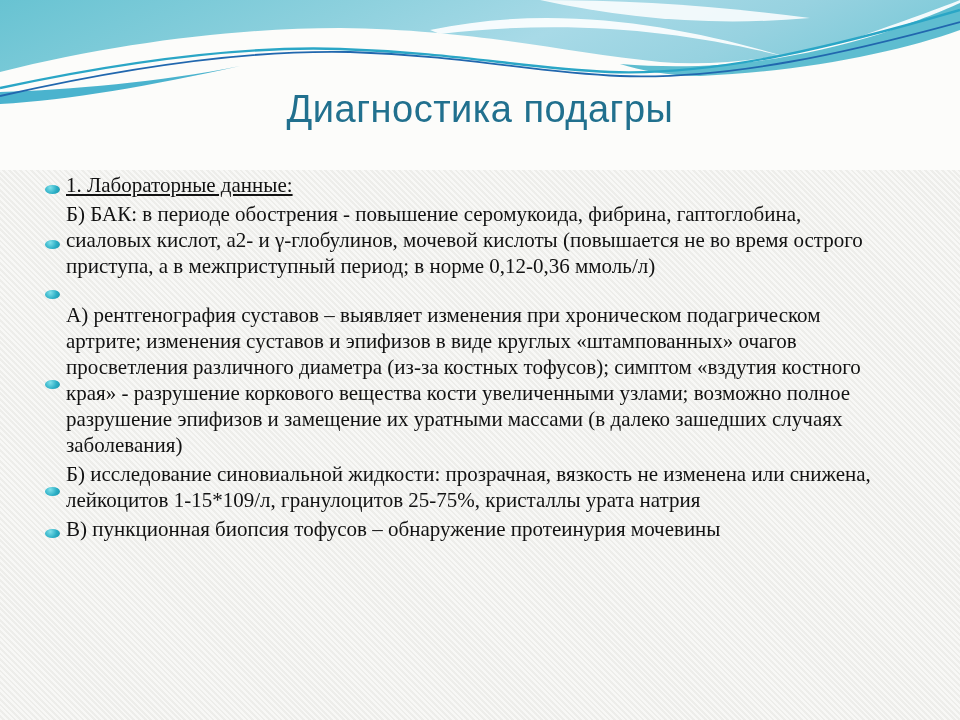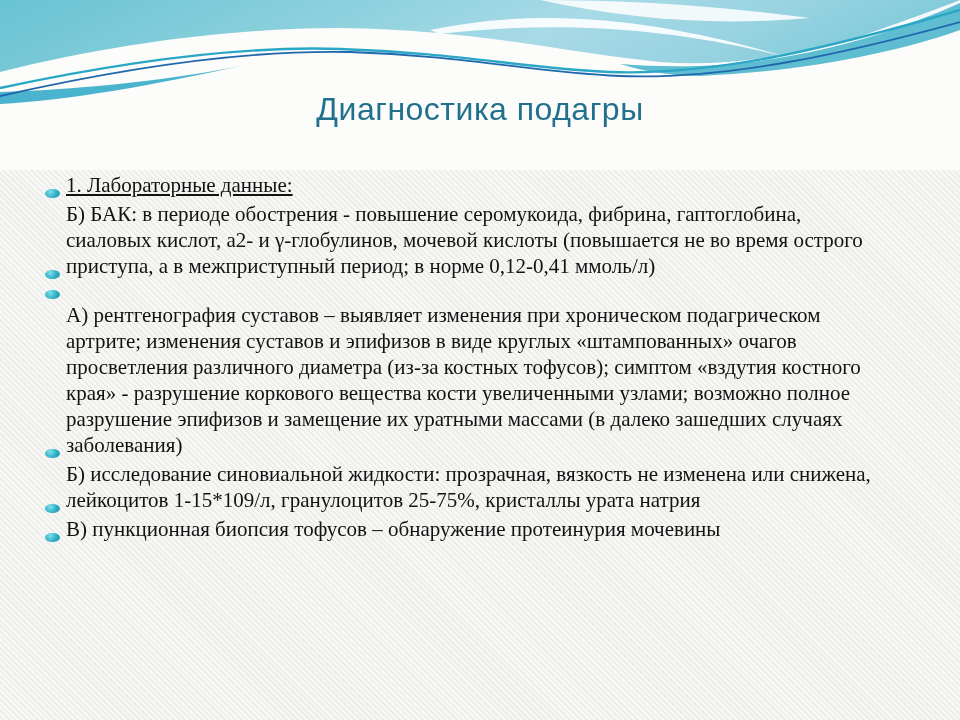--- a/index.html
+++ b/index.html
@@ -27,29 +27,29 @@
       rgba(255,255,255,.45) 0 2px, rgba(0,0,0,.018) 2px 4px);
   }
   .header{
     position:absolute;top:0;left:0;width:960px;height:170px;
   }
   .header svg{position:absolute;top:0;left:0;display:block;}
   .page-title{
     position:absolute;top:86px;left:0;width:100%;
     text-align:center;
     font-family:"Liberation Sans","DejaVu Sans",sans-serif;
-    font-size:32px;line-height:46px;font-weight:400;
+    font-size:38px;line-height:46px;font-weight:400;
     color:var(--title-color);
     letter-spacing:.5px;
   }
   .content{
     position:absolute;top:172px;left:45px;width:870px;
   }
   .item{
-    display:flex;align-items:flex-end;
+    display:flex;align-items:center;
     margin:0 0 3px 0;
     font-size:21px;line-height:26px;color:var(--text-color);
   }
   .dot{
     flex:0 0 15px;width:9px;height:9px;margin:8px 6px 0 0;
     border-radius:50%;
     background:radial-gradient(circle at 35% 30%, #7fe0ea 0%, var(--bullet-color) 55%, #1b93a8 100%);
   }
   .txt{max-width:810px;}
   .txt .u{text-decoration:underline;text-underline-offset:2px;}
@@ -90,21 +90,21 @@
     <div class="page-title">Диагностика подагры</div>
   </div>
 
   <div class="content">
       <div class="item">
         <span class="dot"></span>
         <span class="txt"><span class="u">1. Лабораторные данные:</span></span>
       </div>
       <div class="item">
         <span class="dot"></span>
-        <span class="txt"><span>Б) БАК: в периоде обострения - повышение серомукоида, фибрина, гаптоглобина, сиаловых кислот, а2- и γ-глобулинов, мочевой кислоты (повышается не во время острого приступа, а в межприступный период; в норме 0,12-0,41 ммоль/л)</span></span>
+        <span class="txt"><span>Б) БАК: в периоде обострения - повышение серомукоида, фибрина, гаптоглобина, сиаловых кислот, а2- и γ-глобулинов, мочевой кислоты (повышается не во время острого приступа, а в межприступный период; в норме 0,12-0,36 ммоль/л)</span></span>
       </div>
       <div class="item">
         <span class="dot"></span>
       </div>
       <div class="item">
         <span class="dot"></span>
         <span class="txt"><span>А) рентгенография суставов – выявляет изменения при хроническом подагрическом артрите; изменения суставов и эпифизов в виде круглых «штампованных» очагов просветления различного диаметра (из-за костных тофусов); симптом «вздутия костного края» - разрушение коркового вещества кости увеличенными узлами; возможно полное разрушение эпифизов и замещение их уратными массами (в далеко зашедших случаях заболевания)</span></span>
       </div>
       <div class="item">
         <span class="dot"></span>

